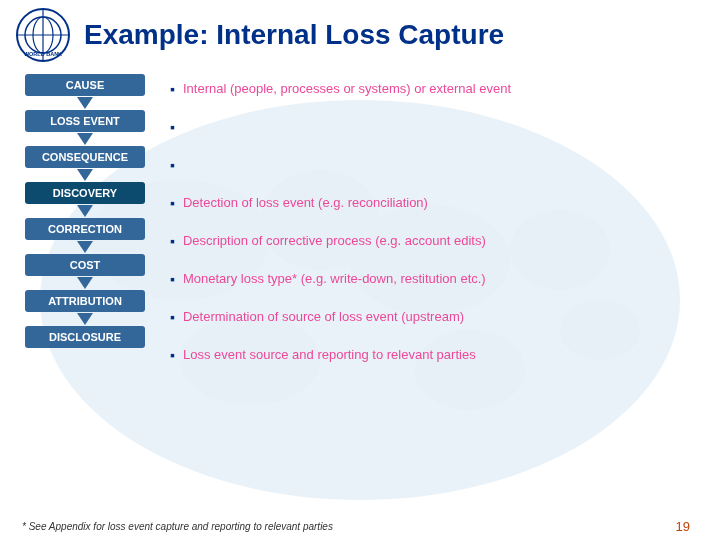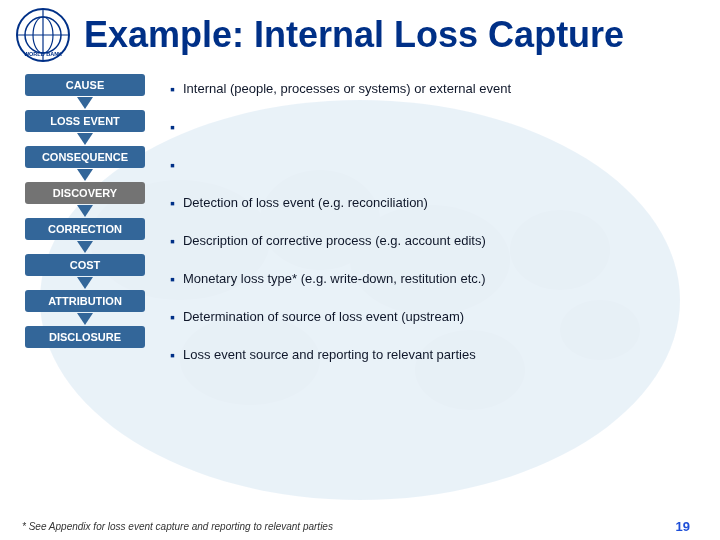--- a/index.html
+++ b/index.html
@@ -33,21 +33,21 @@
     }
 
     .logo {
       width: 54px;
       height: 54px;
       margin-right: 14px;
       flex-shrink: 0;
     }
 
     .page-title {
-      font-size: 36px;
+      font-size: 28px;
       font-weight: bold;
       color: #003087;
     }
 
     .content {
       position: relative;
       z-index: 2;
       display: flex;
       padding: 0 10px 0 10px;
       margin-top: 4px;
@@ -84,21 +84,21 @@
       height: 0;
       border-left: 8px solid transparent;
       border-right: 8px solid transparent;
       border-top: 12px solid #336699;
       margin: 1px 0;
     }
 
     .box-cause { background-color: #336699; }
     .box-lossevent { background-color: #336699; }
     .box-consequence { background-color: #336699; }
-    .box-discovery { background-color: #737373; }
+    .box-discovery { background-color: #0c4a6e; }
     .box-correction { background-color: #336699; }
     .box-cost { background-color: #336699; }
     .box-attribution { background-color: #336699; }
     .box-disclosure { background-color: #336699; }
 
     .right-column {
       flex: 1;
       padding-left: 10px;
       display: flex;
       flex-direction: column;
@@ -116,21 +116,21 @@
       color: #003087;
       font-size: 14px;
       font-weight: bold;
       margin-right: 8px;
       margin-top: 1px;
       flex-shrink: 0;
     }
 
     .bullet-text {
       font-size: 13px;
-      color: #0f172a;
+      color: #ec4899;
       line-height: 1.35;
     }
 
     .footer-row {
       position: absolute;
       bottom: 6px;
       left: 22px;
       right: 30px;
       display: flex;
       align-items: center;
@@ -139,22 +139,22 @@
     }
 
     .footer-note {
       font-size: 10px;
       color: #333;
       font-style: italic;
     }
 
     .page-number {
       font-size: 13px;
-      color: #1d4ed8;
-      font-weight: bold;
+      color: #c2410c;
+      font-weight: normal;
     }
   </style>
 </head>
 <body>
 
 <svg class="bg-map" viewBox="0 0 720 480" xmlns="http://www.w3.org/2000/svg">
   <ellipse cx="360" cy="240" rx="320" ry="200" fill="#5599cc"></ellipse>
   <ellipse cx="180" cy="180" rx="90" ry="60" fill="#4488bb"></ellipse>
   <ellipse cx="320" cy="160" rx="60" ry="50" fill="#4488bb"></ellipse>
   <ellipse cx="430" cy="200" rx="80" ry="55" fill="#4488bb"></ellipse>

